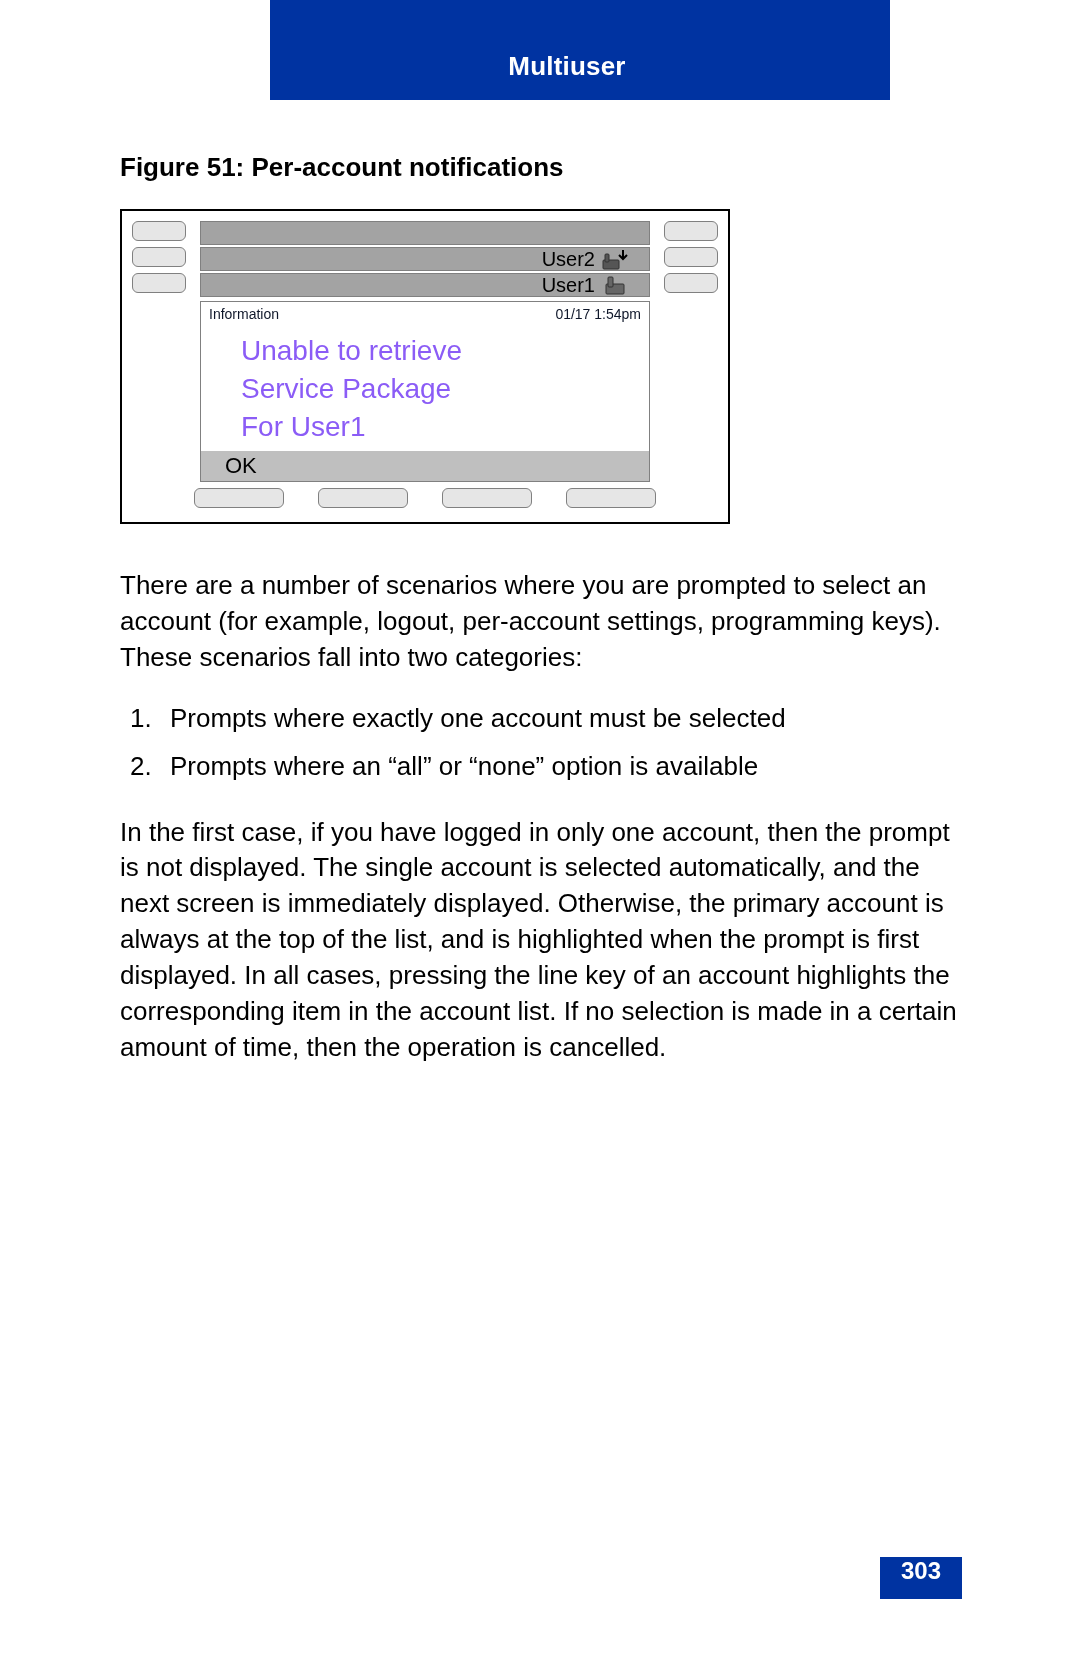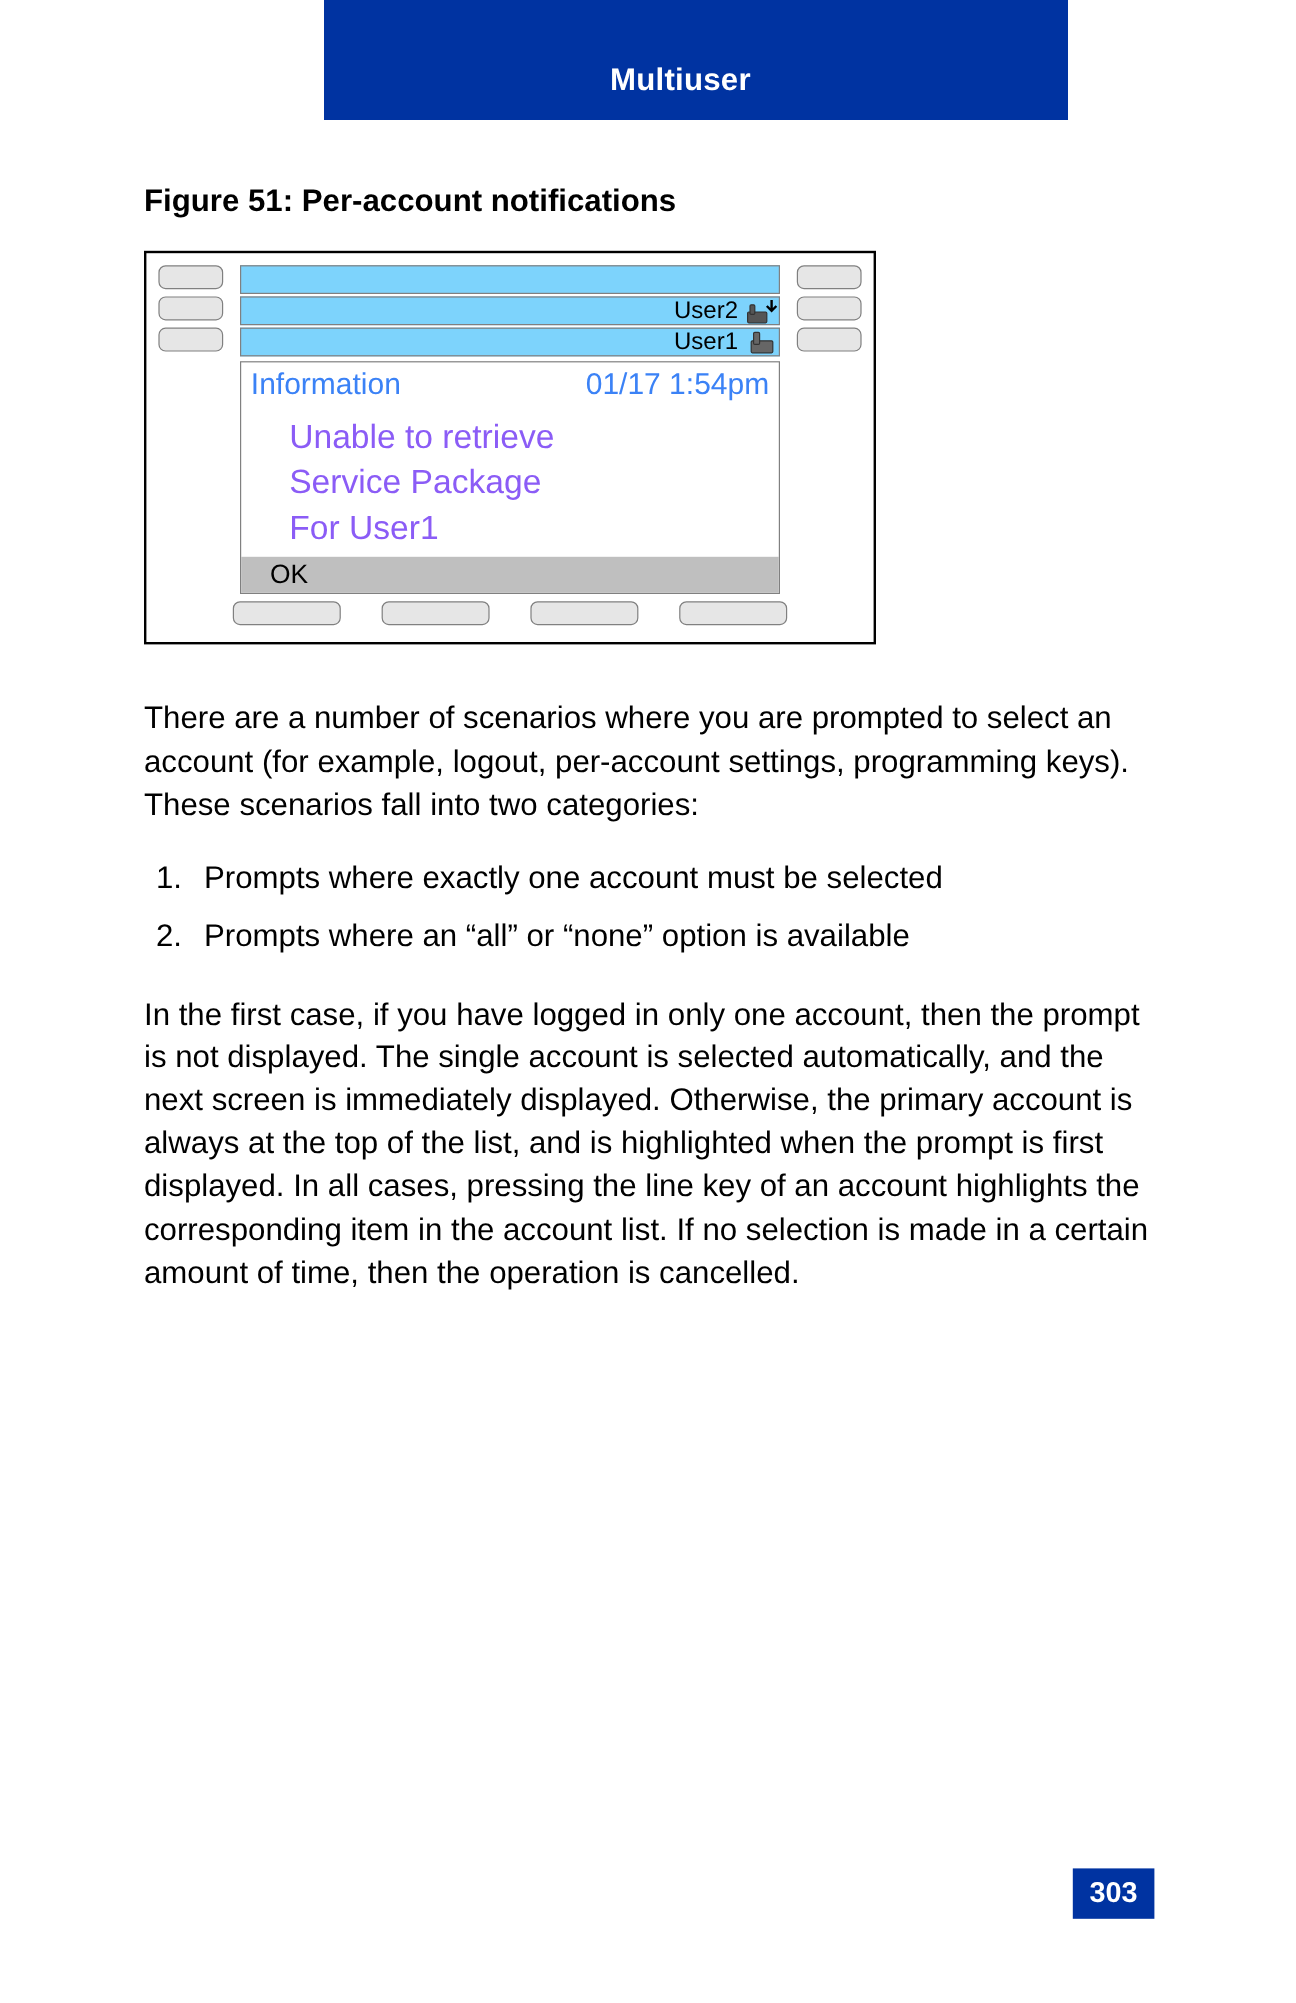--- a/index.html
+++ b/index.html
@@ -60,27 +60,27 @@
     width: 54px;
     height: 20px;
     border: 1.5px solid #808080;
     border-radius: 6px;
     background: #e6e6e6;
     margin-bottom: 6px;
   }
 
   .bar {
     height: 24px;
-    background: #7dd3fc;
+    background: #a3a3a3;
     border: 1px solid #808080;
     margin-bottom: 2px;
     display: flex;
     align-items: center;
     justify-content: flex-end;
-    padding-right: 0;
+    padding-right: 20px;
     font-family: Verdana, Arial, sans-serif;
     font-size: 20px;
     color: #000;
   }
   .bar.empty { }
   .bar .label { padding-right: 6px; }
 
   .phone-icon {
     width: 28px;
     height: 22px;
@@ -92,22 +92,22 @@
   .info-panel {
     border: 1px solid #808080;
     background: #fff;
     margin-top: 2px;
   }
   .info-header {
     display: flex;
     justify-content: space-between;
     padding: 4px 8px;
     font-family: Verdana, Arial, sans-serif;
-    font-size: 25px;
-    color: #3b82f6;
+    font-size: 14px;
+    color: #0f172a;
   }
   .info-body {
     padding: 6px 8px 6px 40px;
     font-family: Verdana, Arial, sans-serif;
     font-size: 28px;
     color: #8b5cf6;
     line-height: 1.35;
   }
   .ok-row {
     background: #bfbfbf;
@@ -153,24 +153,24 @@
 
   .page-num-box {
     position: absolute;
     right: 118px;
     bottom: 70px;
     background: #0033a1;
     color: #fff;
     font-weight: bold;
     font-family: "Arial Black", Arial, sans-serif;
     font-size: 24px;
-    width: 68px;
+    width: 82px;
     height: 42px;
     display: flex;
-    align-items: center;
+    align-items: flex-start;
     justify-content: center;
   }
 </style>
 </head>
 <body>
 
 <div class="blue-header">
   <span class="blue-header-text">Multiuser</span>
 </div>
 

